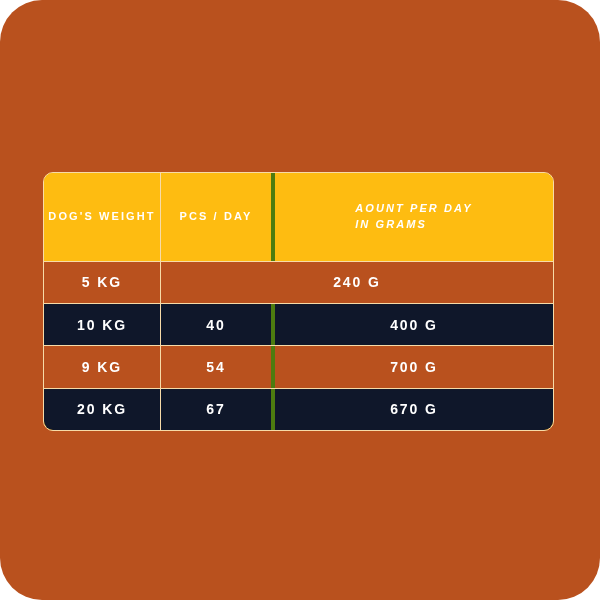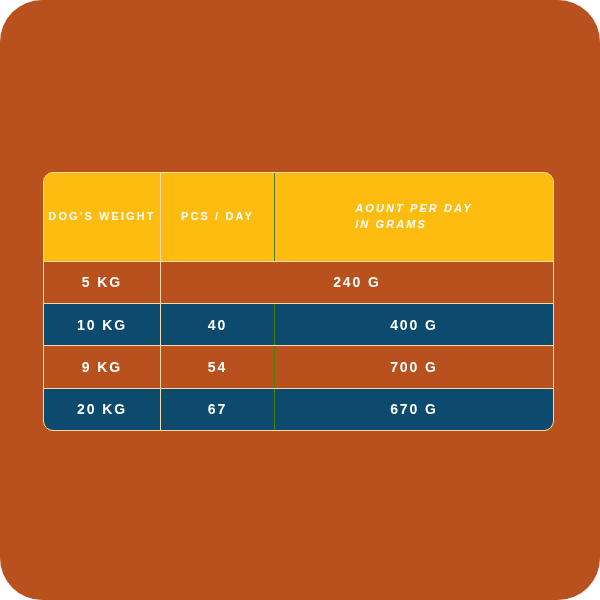--- a/index.html
+++ b/index.html
@@ -54,21 +54,21 @@
   .row.data-row {
     height: 42.5px;
     border-top: 1px solid #f7dba8;
   }
 
   .row.shade-dark {
     background: #b9511e;
   }
 
   .row.shade-light {
-    background: #0c4a6e;
+    background: #0f172a;
   }
 
   .cell {
     display: flex;
     align-items: center;
     justify-content: center;
     text-align: center;
     box-sizing: border-box;
     color: #ffffff;
     font-weight: bold;
@@ -78,21 +78,21 @@
 
   .cell.col-weight {
     width: 117px;
     flex: 0 0 117px;
     border-right: 1px solid #f7dba8;
   }
 
   .cell.col-pcs {
     width: 114px;
     flex: 0 0 114px;
-    border-right: 1px solid #4d7c0f;
+    border-right: 4px solid #4d7c0f;
   }
 
   .cell.col-amount {
     flex: 1 1 auto;
   }
 
   .header-row .cell {
     font-size: 11px;
     letter-spacing: 2.1px;
   }

